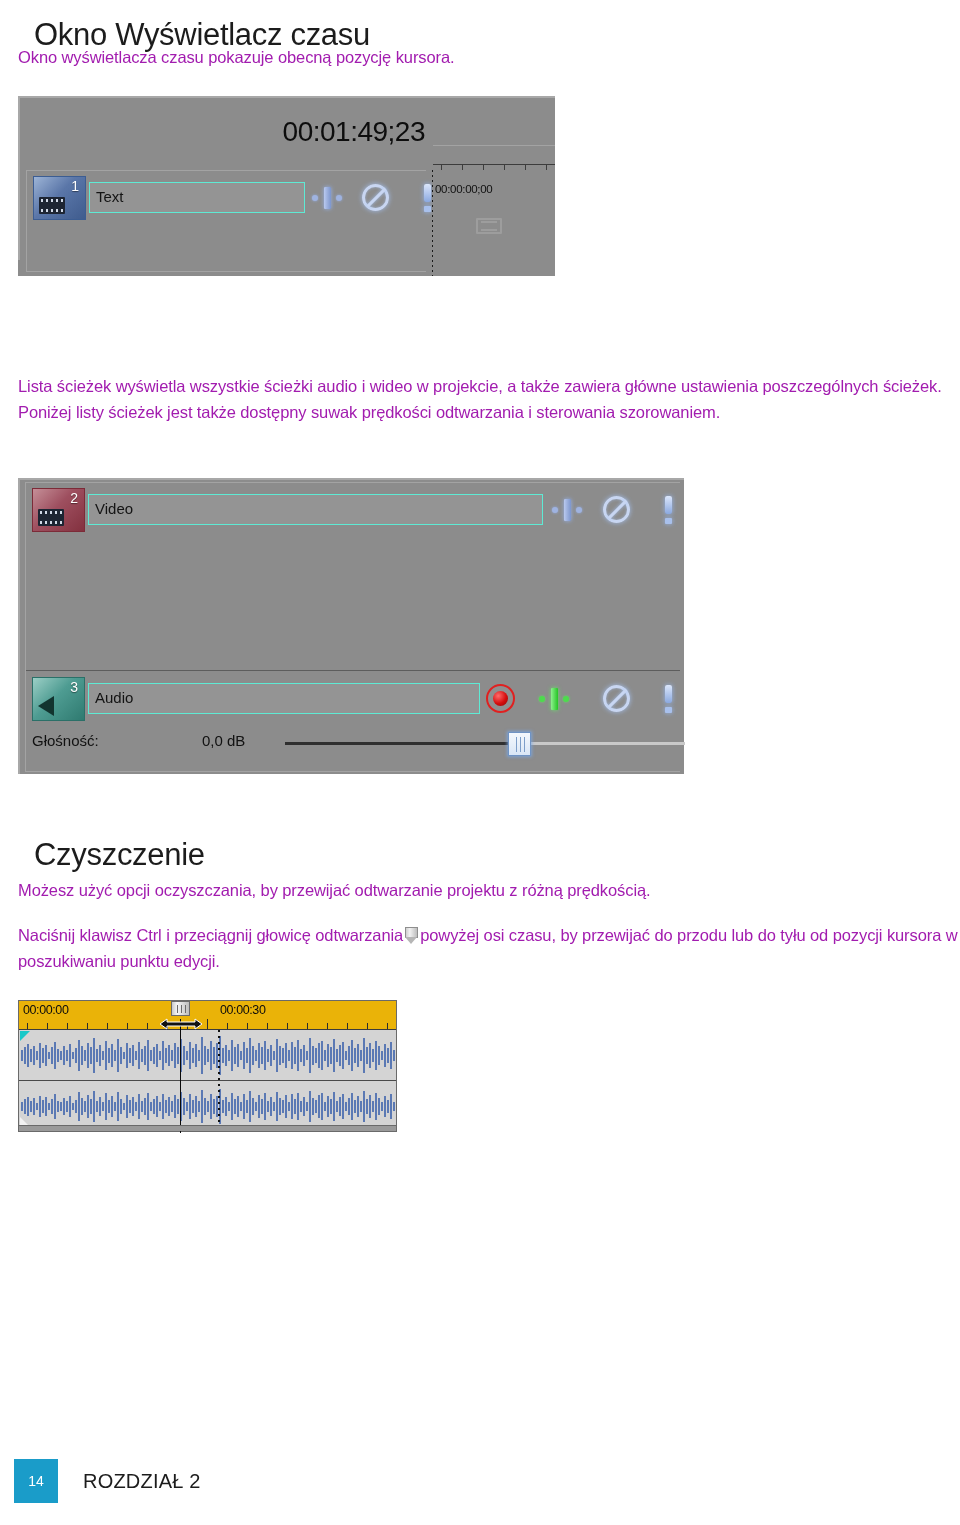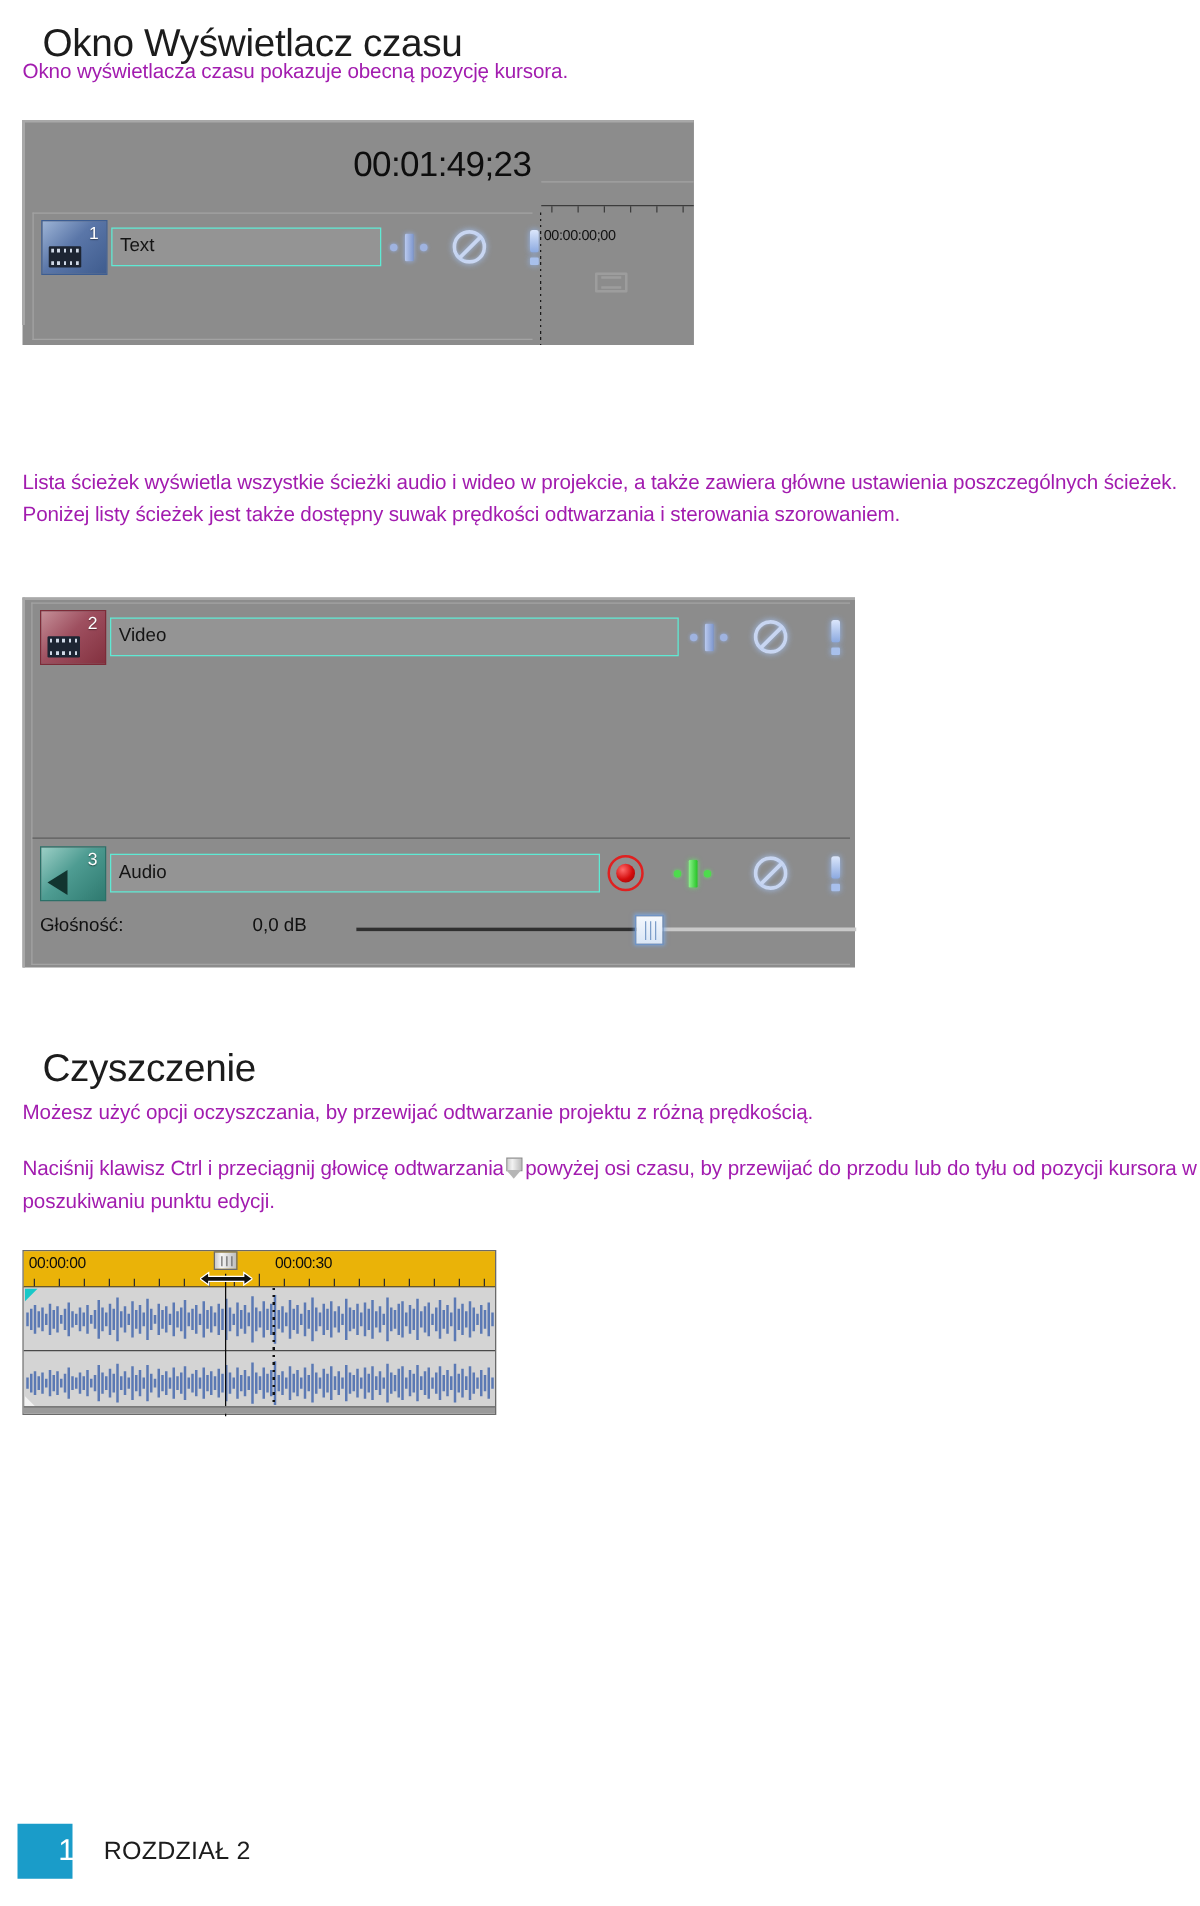--- a/index.html
+++ b/index.html
@@ -487,22 +487,21 @@
     width: 44px; height: 44px;
     background: #1a9cc9;
   }
   .footer .pagenum {
     position: absolute;
     left: 0; top: 0;
     width: 44px; height: 44px;
     line-height: 44px;
     text-align: center;
     color: #ffffff;
-    font-size: 24px;
-    padding-left: 24px;
+    font-size: 14px;
   }
   .footer .chapter {
     position: absolute;
     left: 83px; top: 6px;
     height: 44px;
     line-height: 44px;
     font-size: 20px;
     letter-spacing: 0.2px;
     color: #1c1c1c;
   }

